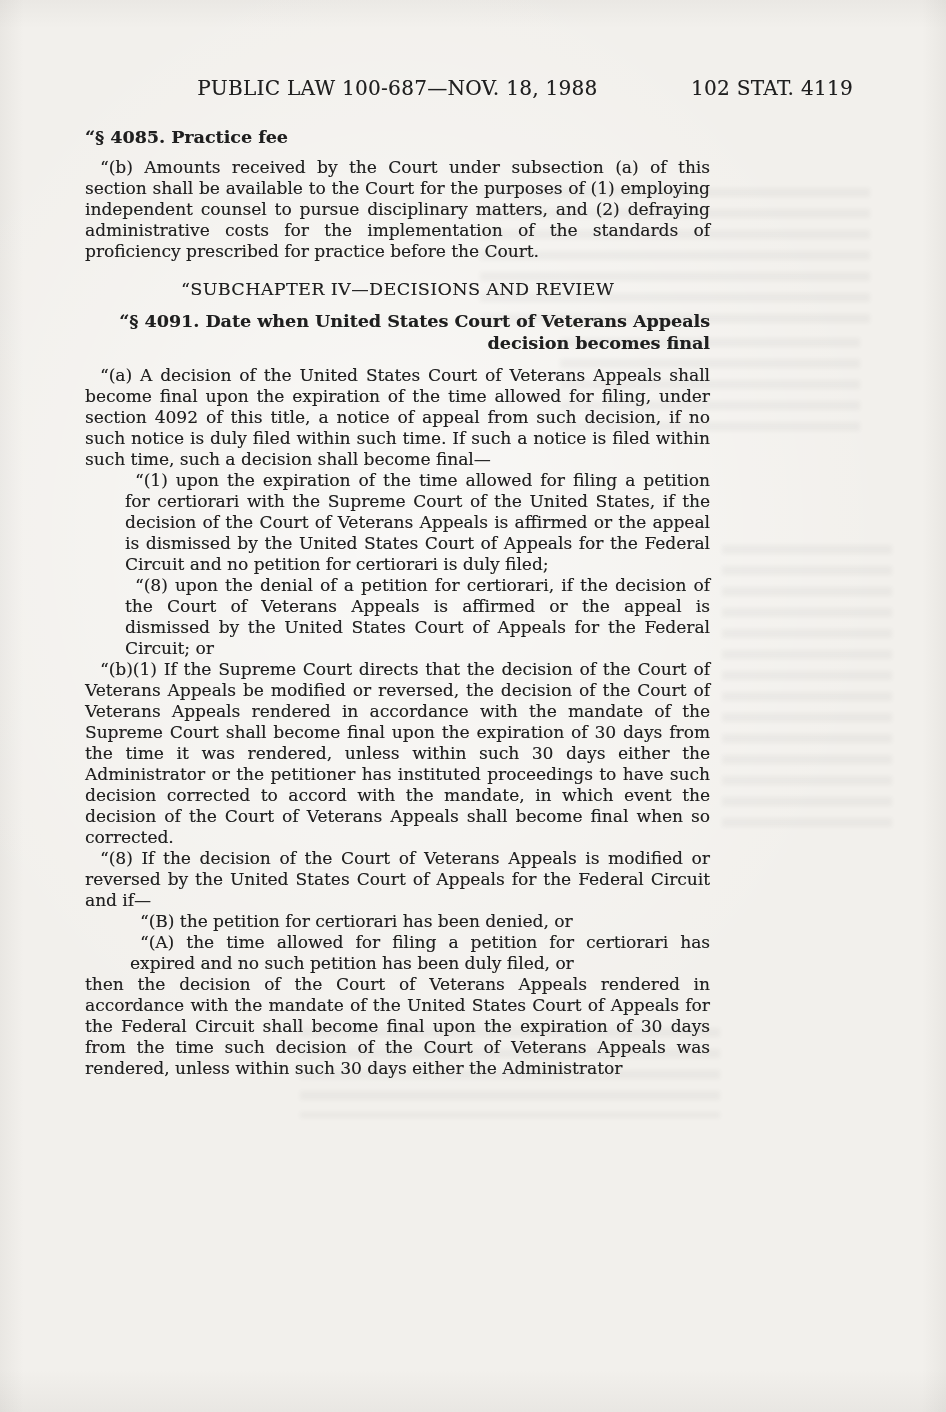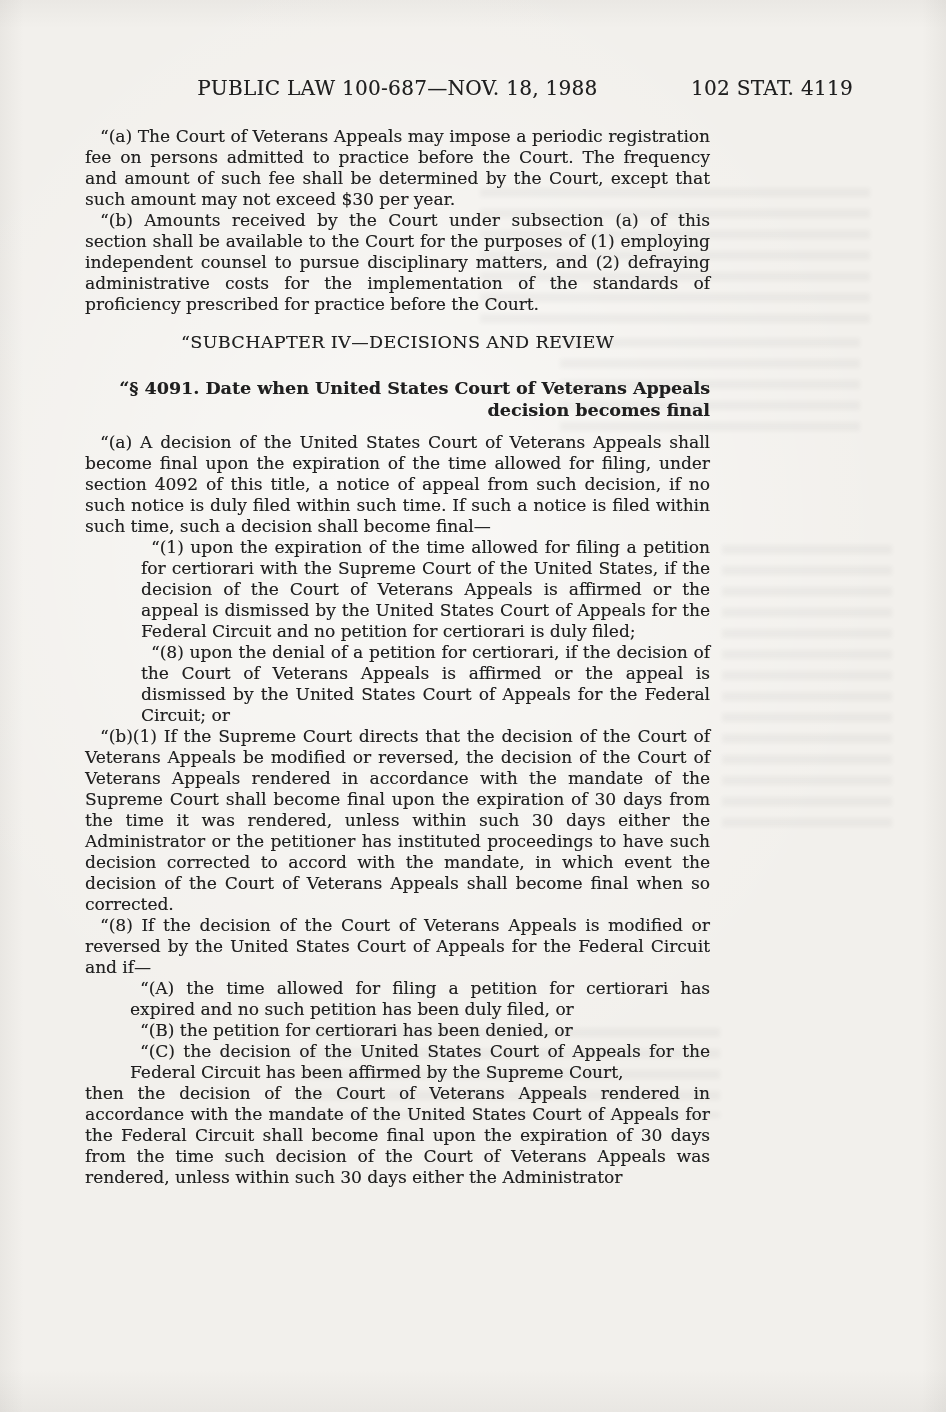--- a/index.html
+++ b/index.html
@@ -66,25 +66,25 @@
     text-indent: -100px;
     margin-bottom: 11px;
     text-align: right;
   }
   .subchapter-heading {
     font-size: 17.5px;
     font-weight: normal;
     line-height: 22px;
     letter-spacing: 0.4px;
     text-align: center;
-    margin: 16px 0 24px 0;
+    margin: 16px 0 10px 0;
   }
   p { margin: 0; }
   .para   { text-indent: 15px; }
-  .item-l1 { margin-left: 56px; text-indent: 10px; }
+  .item-l1 { margin-left: 40px; text-indent: 10px; }
   .item-l2 { margin-left: 45px; text-indent: 10px; }
   .flush  { text-indent: 0; }
   
   .smudge {
     position: absolute;
     background: repeating-linear-gradient(180deg,
       rgba(70,70,70,0.9) 0px, rgba(70,70,70,0.9) 9px,
       rgba(70,70,70,0) 9px, rgba(70,70,70,0) 21px);
     opacity: 0.05;
     filter: blur(2px);
@@ -99,22 +99,22 @@
   <div class="smudge" style="left:480px; top:188px; width:390px; height:140px;"></div>
   <div class="smudge" style="left:560px; top:338px; width:300px; height:95px;"></div>
   <div class="smudge" style="left:722px; top:545px; width:170px; height:290px;"></div>
   <div class="smudge" style="left:300px; top:1028px; width:420px; height:90px;"></div>
 
   <div class="running-head-title ink">PUBLIC LAW 100-687—NOV. 18, 1988</div>
   <div class="running-head-stat ink">102 STAT. 4119</div>
 
   <div class="text-column ink">
 
+    <h2 class="section-heading">“§ 4085. Practice fee</h2>
 
-    <p class="para">“(a) The Court of Veterans Appeals may impose a periodic registration fee on persons admitted to practice before the Court. The frequency and amount of such fee shall be determined by the Court, except that such amount may not exceed $30 per year.</p>
 
     <p class="para">“(b) Amounts received by the Court under subsection (a) of this section shall be available to the Court for the purposes of (1) employing independent counsel to pursue disciplinary matters, and (2) defraying administrative costs for the implementation of the standards of proficiency prescribed for practice before the Court.</p>
 
     <h3 class="subchapter-heading">“SUBCHAPTER IV—DECISIONS AND REVIEW</h3>
 
     <h2 class="section-heading hanging">
       <span>“§ 4091.</span>
       <span>Date when United States Court of Veterans Appeals decision becomes final</span>
     </h2>
 
@@ -122,22 +122,21 @@
 
     <p class="item-l1">“(1) upon the expiration of the time allowed for filing a petition for certiorari with the Supreme Court of the United States, if the decision of the Court of Veterans Appeals is affirmed or the appeal is dismissed by the United States Court of Appeals for the Federal Circuit and no petition for certiorari is duly filed;</p>
 
     <p class="item-l1">“(8) upon the denial of a petition for certiorari, if the decision of the Court of Veterans Appeals is affirmed or the appeal is dismissed by the United States Court of Appeals for the Federal Circuit; or</p>
 
 
     <p class="para">“(b)(1) If the Supreme Court directs that the decision of the Court of Veterans Appeals be modified or reversed, the decision of the Court of Veterans Appeals rendered in accordance with the mandate of the Supreme Court shall become final upon the expiration of 30 days from the time it was rendered, unless within such 30 days either the Administrator or the petitioner has instituted proceedings to have such decision corrected to accord with the mandate, in which event the decision of the Court of Veterans Appeals shall become final when so corrected.</p>
 
     <p class="para">“(8) If the decision of the Court of Veterans Appeals is modified or reversed by the United States Court of Appeals for the Federal Circuit and if—</p>
 
+    <p class="item-l2">“(B) the petition for certiorari has been denied, or</p>
+
     <p class="item-l2">“(A) the time allowed for filing a petition for certiorari has expired and no such petition has been duly filed, or</p>
 
-    <p class="item-l2">“(B) the petition for certiorari has been denied, or</p>
-
-    <p class="item-l2">“(C) the decision of the United States Court of Appeals for the Federal Circuit has been affirmed by the Supreme Court,</p>
 
     <p class="flush">then the decision of the Court of Veterans Appeals rendered in accordance with the mandate of the United States Court of Appeals for the Federal Circuit shall become final upon the expiration of 30 days from the time such decision of the Court of Veterans Appeals was rendered, unless within such 30 days either the Administrator</p>
 
   </div>
 </div>
 
 </body></html>

